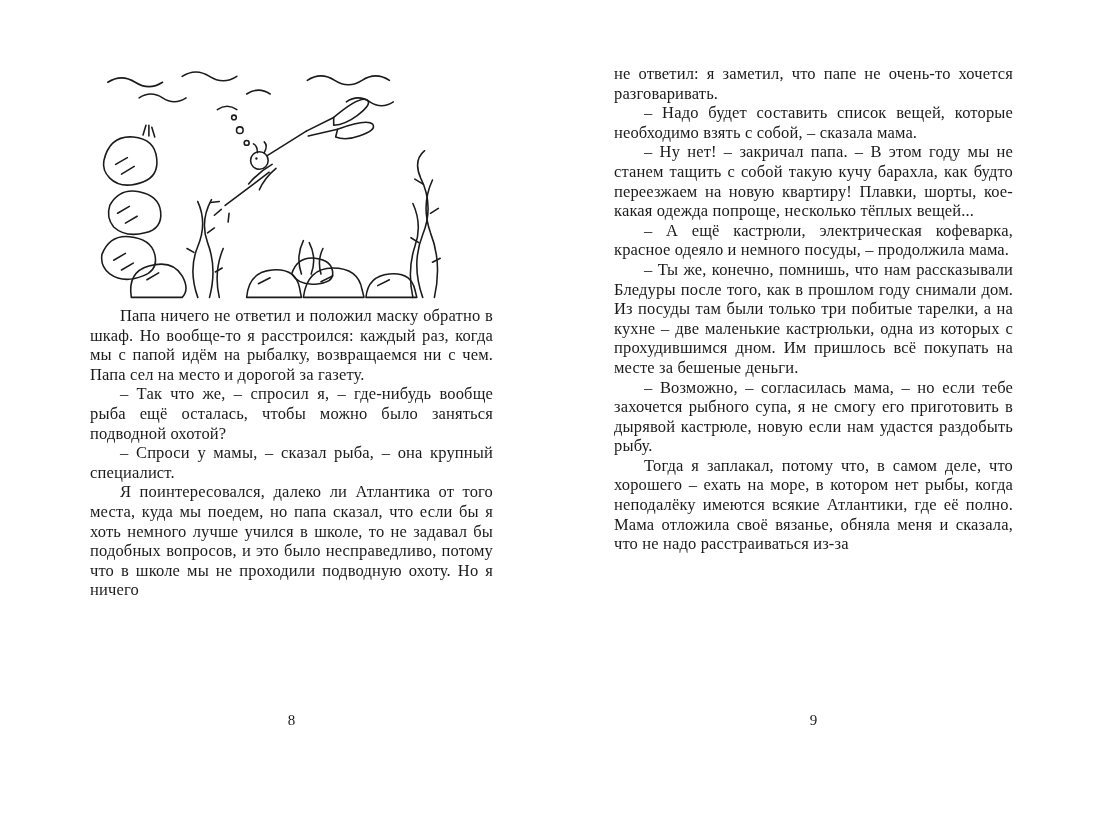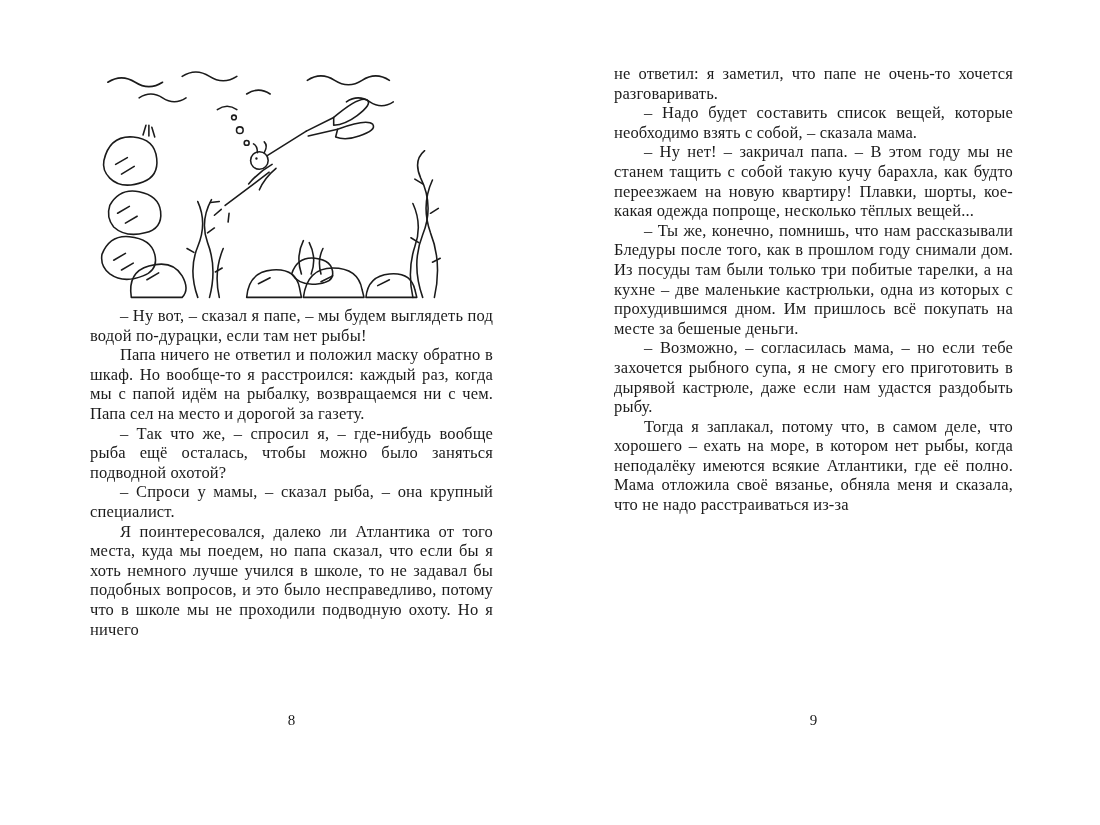--- a/index.html
+++ b/index.html
@@ -109,32 +109,32 @@
 
         <path d="M330 236 q-12 -34 0 -64 q12 -30 -2 -58 q-8 -18 4 -28"></path>
         <path d="M342 236 q8 -36 -4 -66 q-10 -28 2 -54"></path>
         <path d="M320 236 q-6 -28 2 -52 q8 -22 -2 -44"></path>
         <path d="M326 180 l-8 -5 M338 150 l8 -5 M330 120 l-8 -5 M340 200 l8 -4"></path>
       </g>
     </svg>
   </div>
 
   <div class="text-block left-text">
-    <p>– Ну вот, – сказал я папе, – мы будем выглядеть под водой по-дурацки, если там нет рыбы!</p>
     <p>Папа ничего не ответил и положил маску обратно в шкаф. Но вообще-то я расстроился: каждый раз, когда мы с папой идём на рыбалку, возвращаемся ни с чем. Папа сел на место и дорогой за газету.</p>
     <p>– Так что же, – спросил я, – где-нибудь вообще рыба ещё осталась, чтобы можно было заняться подводной охотой?</p>
     <p>– Спроси у мамы, – сказал рыба, – она крупный специалист.</p>
     <p>Я поинтересовался, далеко ли Атлантика от того места, куда мы поедем, но папа сказал, что если бы я хоть немного лучше учился в школе, то не задавал бы подобных вопросов, и это было несправедливо, потому что в школе мы не проходили подводную охоту. Но я ничего</p>
   </div>
 
   <div class="text-block right-text">
     <p class="no-indent">не ответил: я заметил, что папе не очень-то хочется разговаривать.</p>
     <p>– Надо будет составить список вещей, которые необходимо взять с собой, – сказала мама.</p>
     <p>– Ну нет! – закричал папа. – В этом году мы не станем тащить с собой такую кучу барахла, как будто переезжаем на новую квартиру! Плавки, шорты, кое-какая одежда попроще, несколько тёплых вещей...</p>
+    <p>– А ещё кастрюли, электрическая кофеварка, красное одеяло и немного посуды, – продолжила мама.</p>
     <p>– Ты же, конечно, помнишь, что нам рассказывали Бледуры после того, как в прошлом году снимали дом. Из посуды там были только три побитые тарелки, а на кухне – две маленькие кастрюльки, одна из которых с прохудившимся дном. Им пришлось всё покупать на месте за бешеные деньги.</p>
-    <p>– Возможно, – согласилась мама, – но если тебе захочется рыбного супа, я не смогу его приготовить в дырявой кастрюле, даже если нам удастся раздобыть рыбу.</p>
+    <p>– Возможно, – согласилась мама, – но если тебе захочется рыбного супа, я не смогу его приготовить в дырявой кастрюле, новую если нам удастся раздобыть рыбу.</p>
     <p>Тогда я заплакал, потому что, в самом деле, что хорошего – ехать на море, в котором нет рыбы, когда неподалёку имеются всякие Атлантики, где её полно. Мама отложила своё вязанье, обняла меня и сказала, что не надо расстраиваться из-за</p>
   </div>
 
   <div class="page-number pn-left">8</div>
   <div class="page-number pn-right">9</div>
 
 </div>
 
 </body></html>

